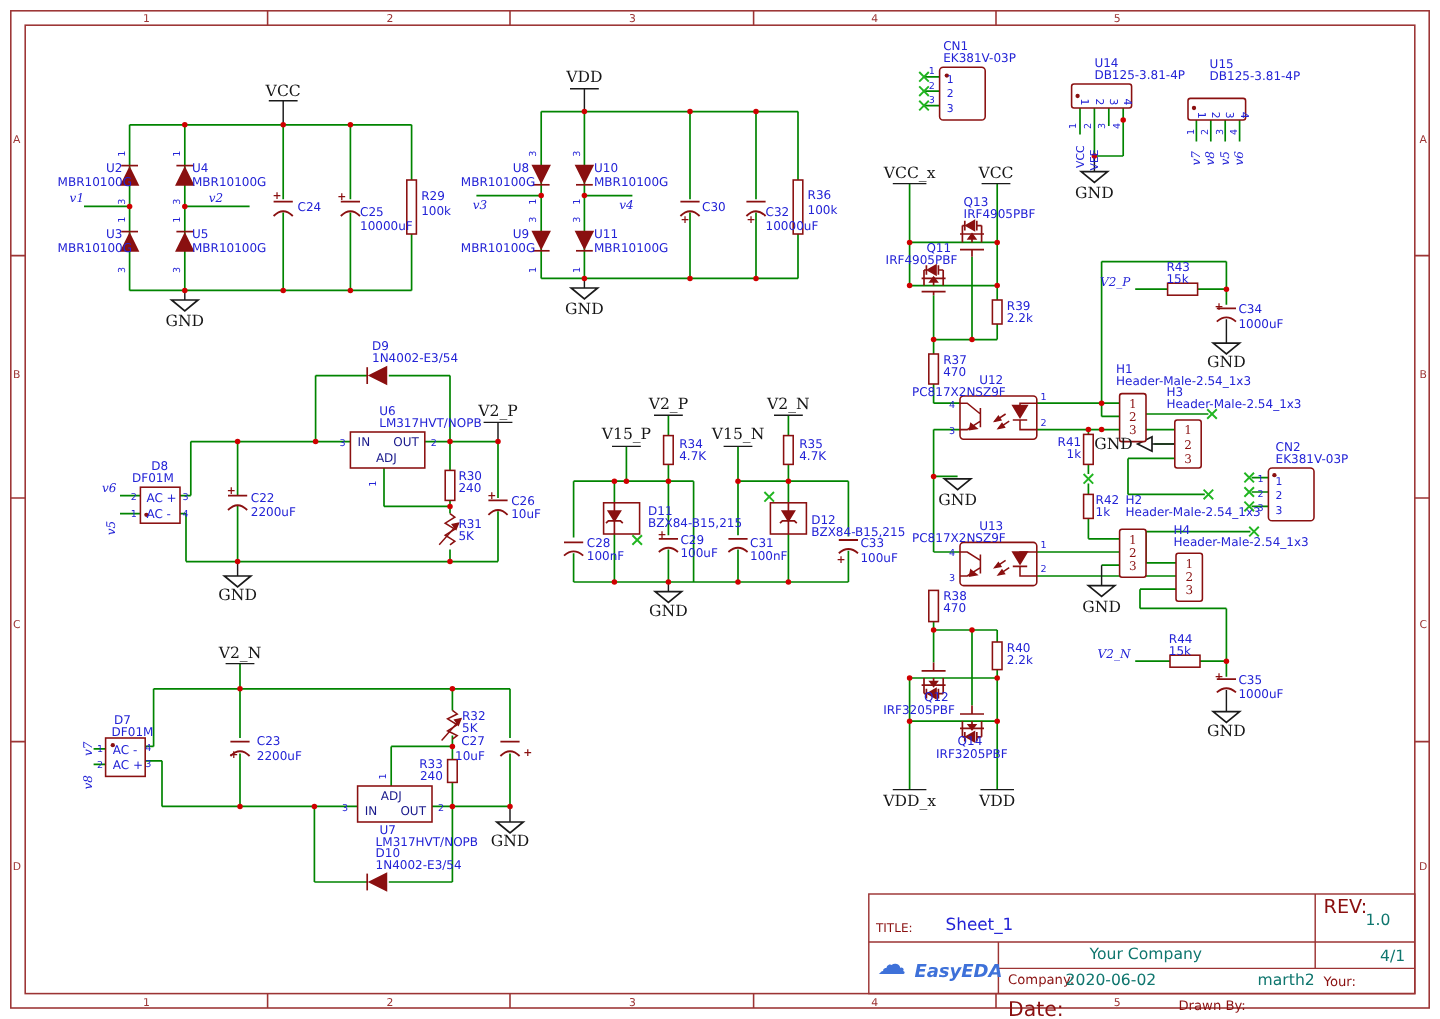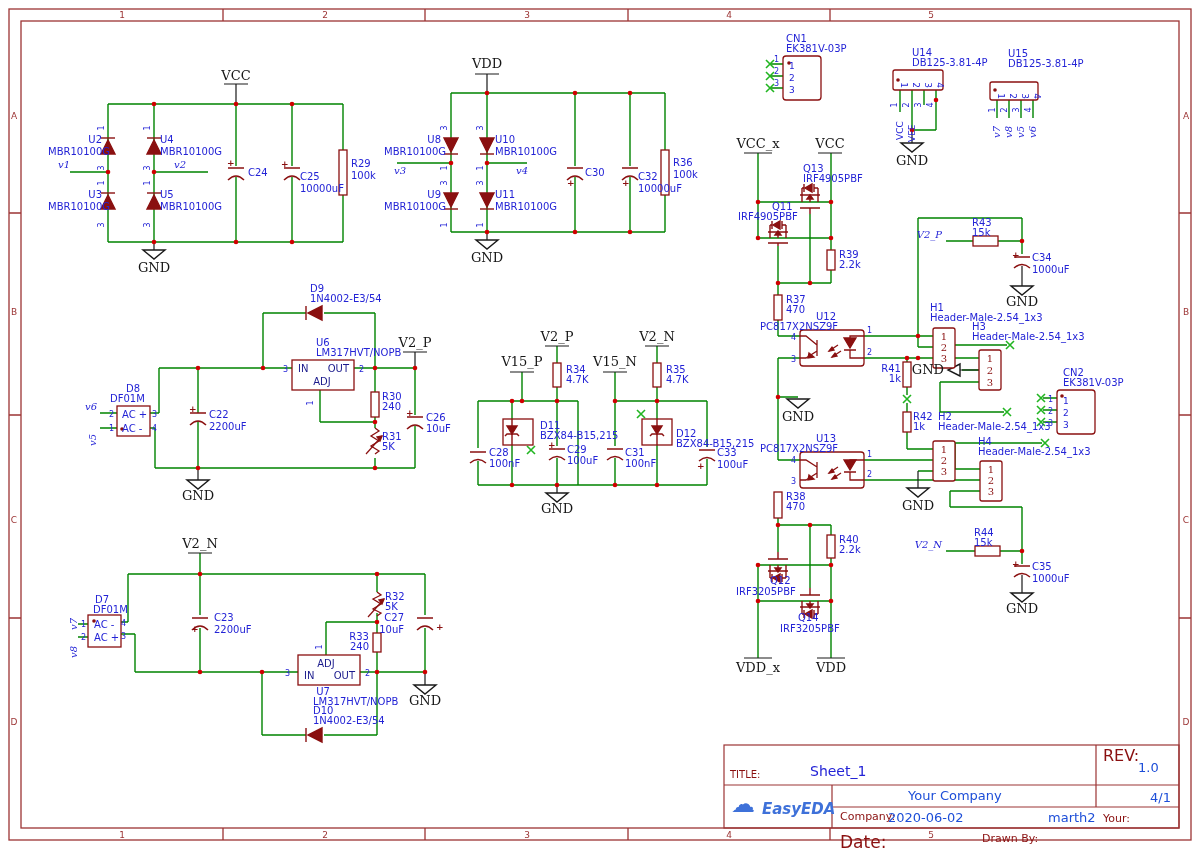--- a/index.html
+++ b/index.html
@@ -9,21 +9,21 @@
   .t-ref{font:10px "DejaVu Sans",sans-serif;fill:#2323d6}
   .t-pin{font:8px "DejaVu Sans",sans-serif;fill:#2323d6}
   .t-pin2{font:9px "DejaVu Sans",sans-serif;fill:#2323d6}
   .t-net{font:13px "DejaVu Serif",serif;fill:#161616}
   .t-netname{font:italic 10px "DejaVu Serif",serif;fill:#2323d6}
   .t-hd{font:10px "DejaVu Serif",serif;fill:#8a1010}
   .t-bd{font:9px "DejaVu Sans",sans-serif;fill:#9c3434}
   .t-plus{font:bold 9px "DejaVu Sans",sans-serif;fill:#8a1010}
   .ov{position:absolute;white-space:nowrap;}
   .tb-label{font:10px "DejaVu Sans",sans-serif;color:#8a1010;margin-top:20px;}
-  .tb-val{font:13px "DejaVu Sans",sans-serif;color:#1d4ed8;}
+  .tb-val{font:13px "DejaVu Sans",sans-serif;color:#0f766e;}
   .tb-big{font:14px "DejaVu Sans",sans-serif;color:#2323d6;}
   .logo-txt{font:italic bold 15px "DejaVu Sans",sans-serif;color:#3e71d9;}
   .logo-cloud{font:24px "DejaVu Sans",sans-serif;color:#3e71d9;}
 </style>
 </head>
 <body>
 
 <div id="stage">
 <svg width="1200" height="849" viewBox="0 0 1200 849">
 
@@ -584,21 +584,21 @@
         <text x="406" y="416" class="t-plus">+</text>
         <text x="436" y="630" class="t-plus">+</text>
         <text x="548" y="448" class="t-plus">+</text>
         <text x="697" y="469" class="t-plus">+</text>
         <text x="1012" y="258" class="t-plus">+</text>
         <text x="1012" y="567" class="t-plus">+</text>
       </g>
 </svg>
 
 <div class="ov tb-label" style="left:730px;top:749px">TITLE:</div>
-<div class="ov tb-big" style="left:810px;top:763px">Sheet_1</div>
+<div class="ov tb-big" style="left:788px;top:763px">Sheet_1</div>
 <div class="ov tb-label" style="left:1103px;top:726px;font-size:16px">REV:</div>
 <div class="ov tb-val" style="left:1138px;top:760px">1.0</div>
 <div class="ov tb-label" style="left:840px;top:790px;font-size:11px">Company:</div>
 <div class="ov tb-val" style="left:908px;top:788px">Your Company</div>
 <div class="ov tb-label" style="left:1103px;top:792px;font-size:11px">Your:</div>
 <div class="ov tb-val" style="left:1150px;top:790px">4/1</div>
 <div class="ov tb-label" style="left:840px;top:812px;font-size:17px">Date:</div>
 <div class="ov tb-val" style="left:888px;top:810px">2020-06-02</div>
 <div class="ov tb-label" style="left:982px;top:812px;font-size:11px">Drawn By:</div>
 <div class="ov tb-val" style="left:1048px;top:810px">marth2</div>

